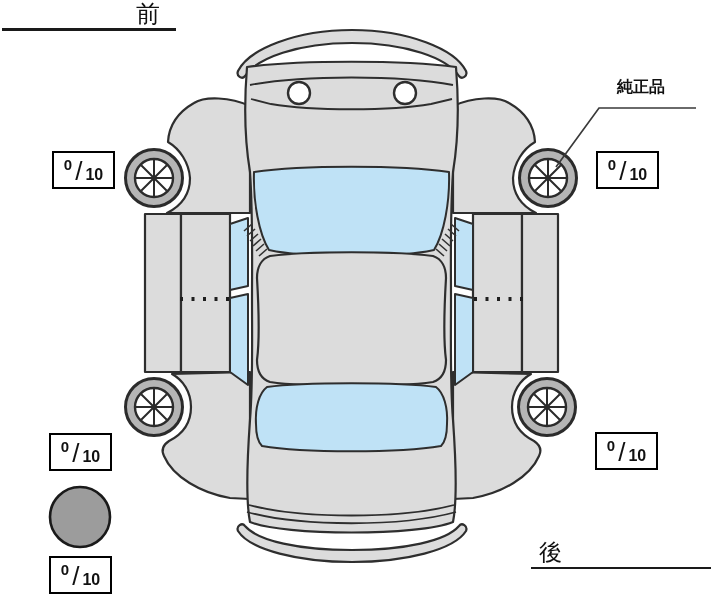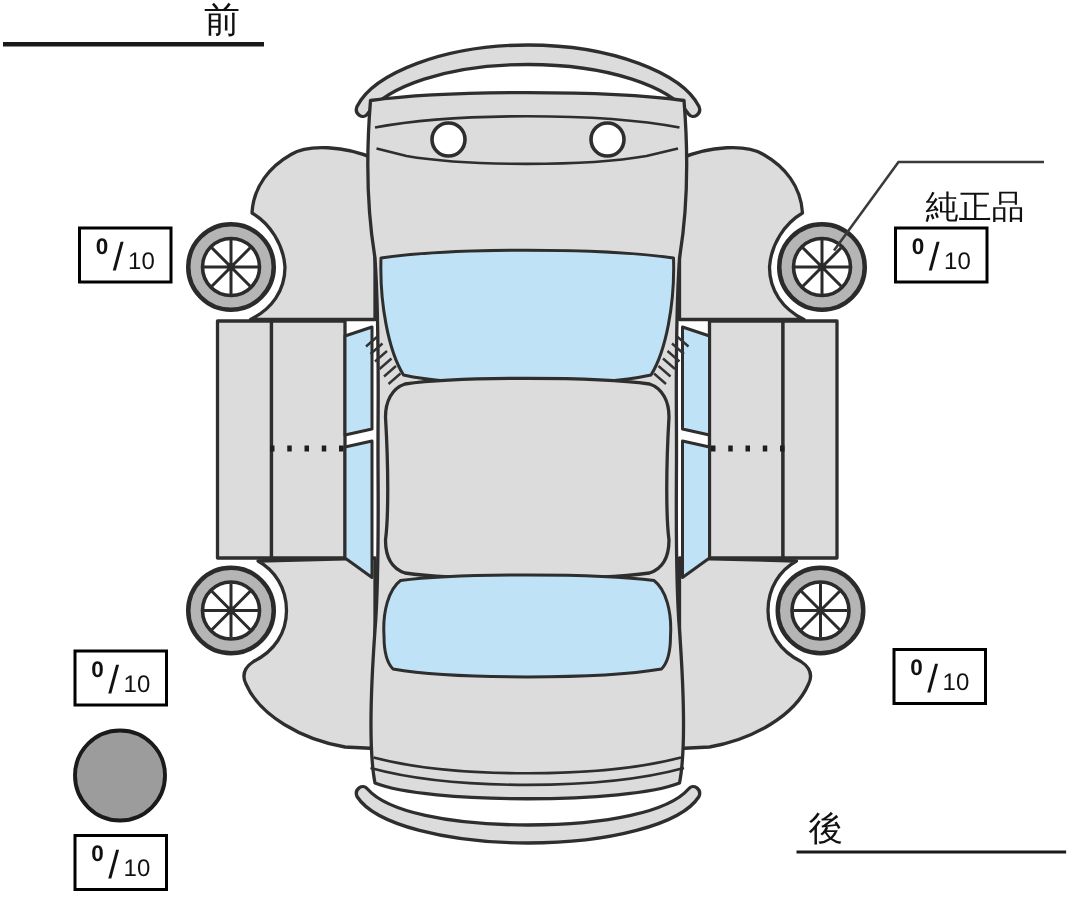--- a/index.html
+++ b/index.html
@@ -18,36 +18,36 @@
   .hub{fill:#2b2b2b;}
   .headlight{fill:#ffffff;stroke:#2e2e2e;stroke-width:2.4;}
   .dotted-seam{stroke:#1e1e1e;stroke-width:4;stroke-dasharray:3 8.5;fill:none;}
   .hatch{stroke:#333;stroke-width:1.6;fill:none;}
   .pointer{fill:none;stroke:#3a3a3a;stroke-width:1.7;}
   .spare{fill:#9c9c9c;stroke:#1a1a1a;stroke-width:2.6;}
   
   .jp-label{position:absolute;line-height:1;white-space:nowrap;}
   .label-front{left:136px;top:2px;font-size:24px;}
   .label-rear{left:539px;top:541px;font-size:23px;}
-  .label-genuine{left:617px;top:79px;font-size:22px;font-weight:normal;margin-top:48px;}
+  .label-genuine{left:617px;top:79px;font-size:16px;font-weight:bold;}
   .rule{position:absolute;background:#1a1a1a;}
   .front-rule{left:2px;top:28px;width:174px;height:3px;}
   .rear-rule{left:531px;top:567px;width:180px;height:2px;}
   .score-box{
     position:absolute;width:63px;height:38px;border:2px solid #000;background:#fff;
     display:flex;align-items:center;justify-content:center;gap:3px;box-sizing:border-box;
   }
   .box-fl{left:52px;top:151px;}
   .box-fr{left:596px;top:151px;}
   .box-rr{left:595px;top:432px;}
   .box-rl{left:49px;top:433px;}
   .box-spare{left:49px;top:556px;}
   .score-value{font-size:15px;font-weight:bold;transform:translateY(-6px);}
   .score-slash{font-size:26px;font-weight:500;transform:translateY(1px);}
-  .score-max{font-size:16px;font-weight:normal;transform:translateY(5px);}
+  .score-max{font-size:16px;font-weight:bold;transform:translateY(5px);}
 </style>
 </head>
 <body>
 
 <div class="canvas">
 
   <svg width="711" height="600" viewBox="0 0 711 600">
 
     <path class="body-fill" d="M 238,71 C 249,49 296,30 352,30 C 408,30 455,49 466,71 C 468,76 462,80 459,76 C 447,58 406,43 352,43 C 298,43 257,58 245,76 C 242,80 236,76 238,71 Z"></path>
     <path class="body-fill" d="M 238,531 C 250,550 299,562 352,562 C 405,562 454,550 466,531 C 468,526 462,522 459,526 C 446,541 405,550 352,550 C 299,550 258,541 245,526 C 242,522 236,526 238,531 Z"></path>

